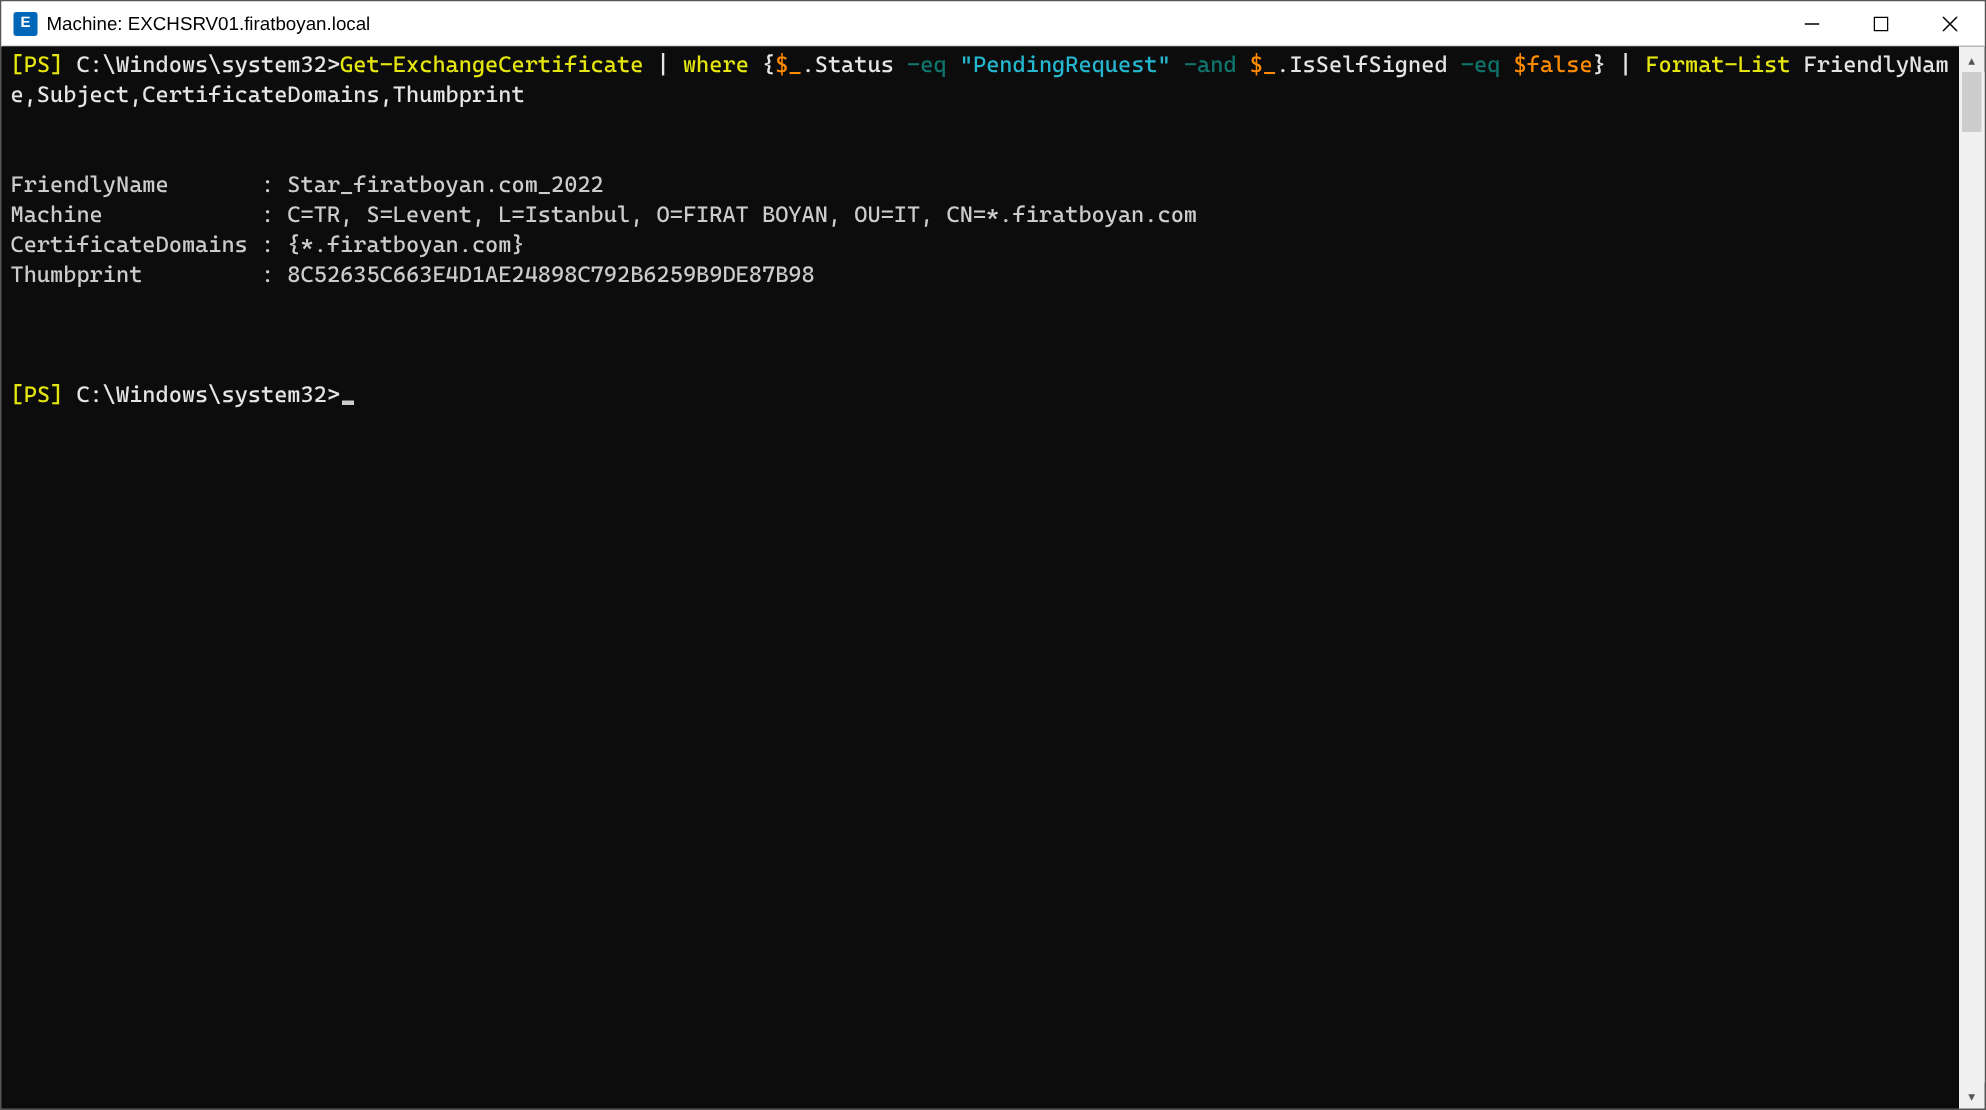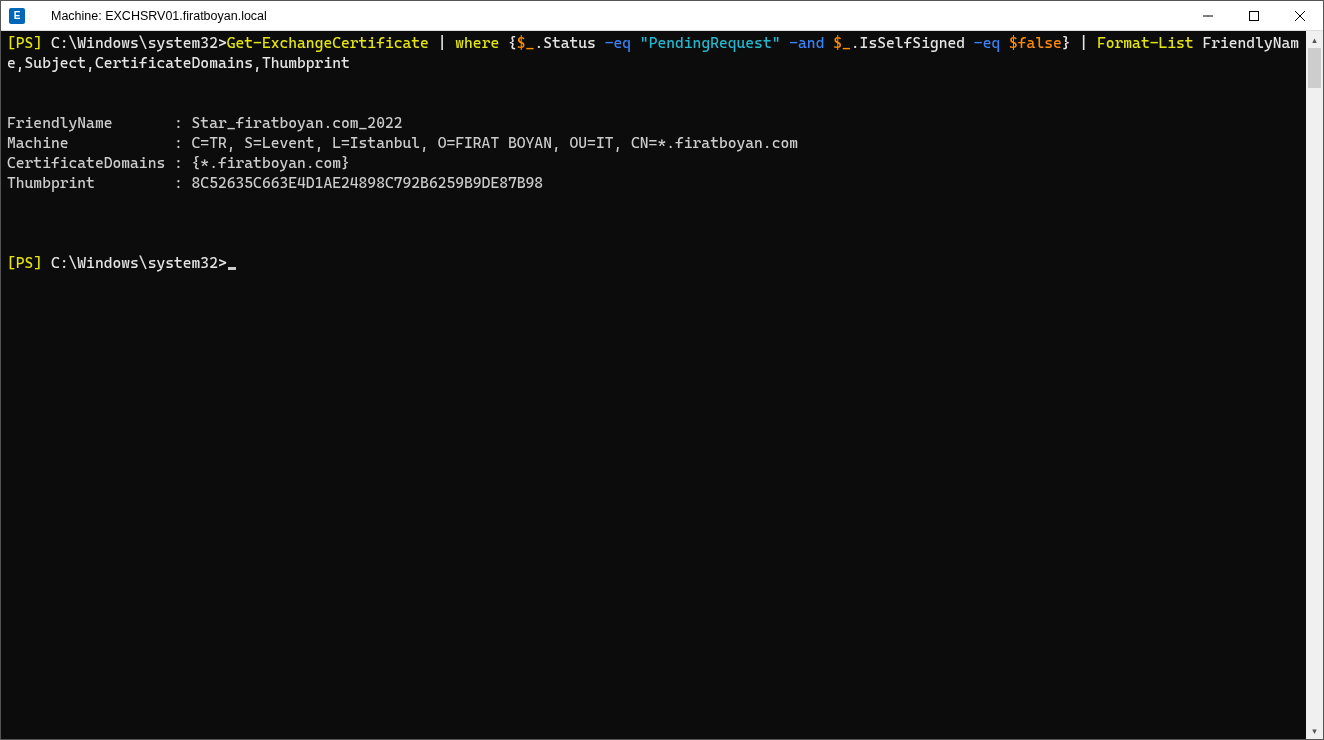--- a/index.html
+++ b/index.html
@@ -41,21 +41,20 @@
       font-weight: bold;
       display: inline-flex;
       align-items: center;
       justify-content: center;
       border-radius: 2px;
       margin-right: 6px;
       font-family: "Segoe UI", sans-serif;
     }
     .titlebar .title-text {
       flex: 0 0 auto;
-      margin-left: 20px;
     }
     .titlebar .spacer {
       flex: 1;
     }
     .win-controls {
       display: flex;
       height: 100%;
     }
     .win-btn {
       width: 46px;
@@ -117,21 +116,21 @@
       position: absolute;
       top: 0;
       left: 2px;
       right: 2px;
       height: 40px;
       background: #cdcdcd;
     }
     
     .tk-yellow { color: #e5e510; }
     .tk-white  { color: #e5e5e5; text-align: right; }
-    .tk-gray   { color: #3b82f6; }
+    .tk-gray   { color: #0f766e; }
     .tk-orange { color: #ff8c00; }
     .tk-string { color: #26b7d0; }
     .cursor {
       display: inline-block;
       width: 8px;
       height: 3px;
       background: #cccccc;
       vertical-align: -2px;
       margin-left: 1px;
     }

